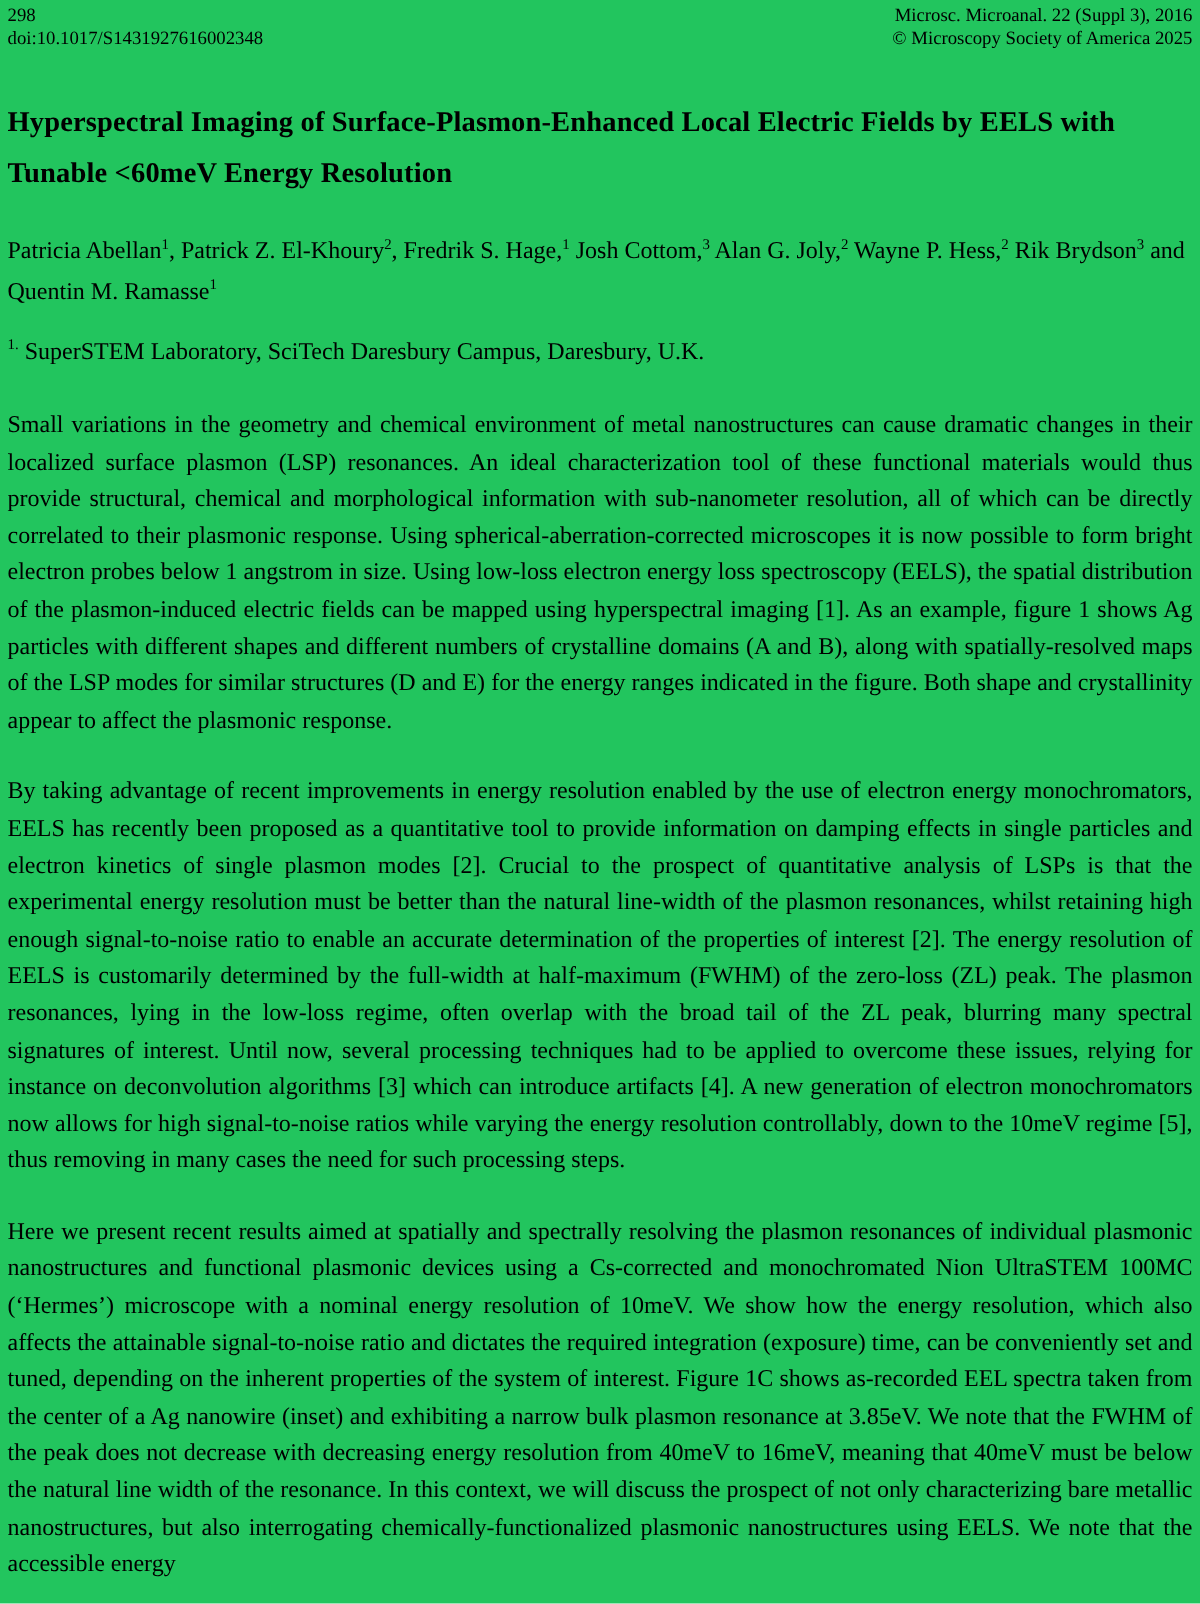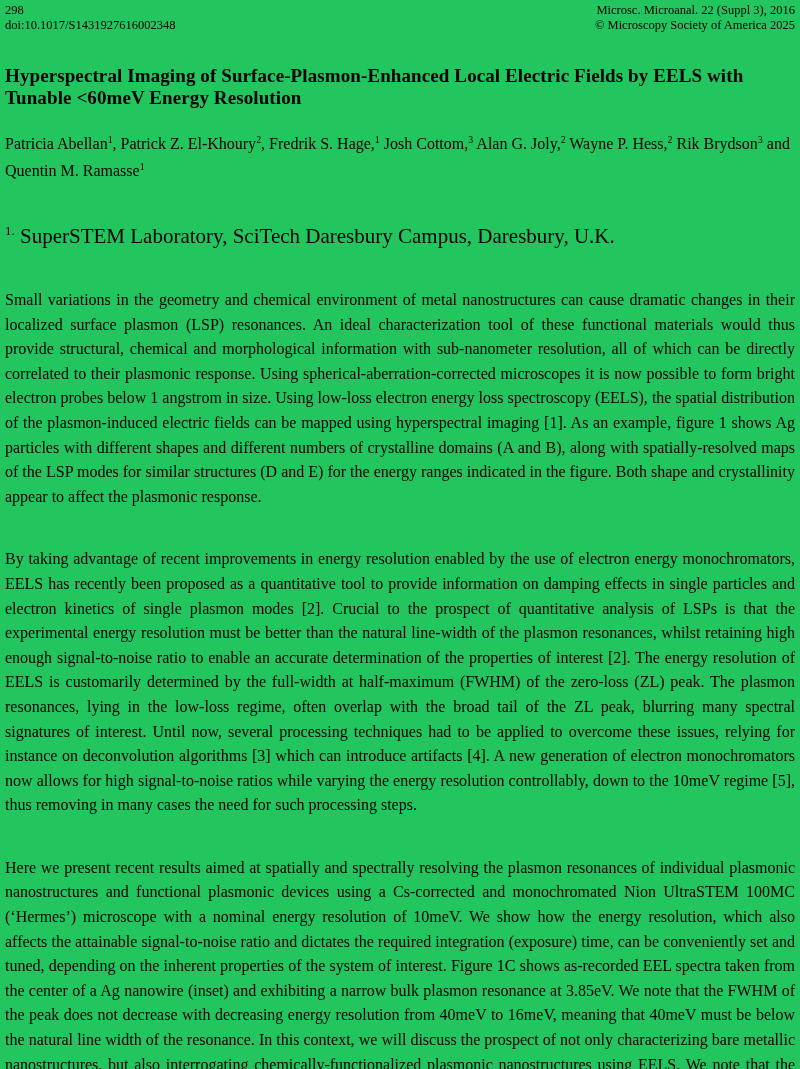--- a/index.html
+++ b/index.html
@@ -24,42 +24,42 @@
     align-items: flex-start;
     font-size: 12.5px;
     line-height: 1.2;
   }
   .header-left { text-align: left; }
   .header-right { text-align: right; }
   .paper-title {
     margin: 32px 0 0 0;
     font-size: 19px;
     font-weight: bold;
-    line-height: 22px;
+    line-height: 34px;
     letter-spacing: 0.1px;
   }
   .authors {
     margin: 21px 0 0 0;
     font-size: 16px;
     line-height: 27px;
   }
   .affiliations {
-    margin-top: 38px;
-    font-size: 21px;
+    margin-top: 13px;
+    font-size: 16px;
   }
   .affiliation {
     line-height: 28px;
   }
   sup {
     font-size: 62%;
     vertical-align: super;
     line-height: 0;
   }
   p.body-par {
-    margin: 38px 0 0 0;
+    margin: 23px 0 0 0;
     font-size: 16px;
     line-height: 24.6px;
     text-align: justify;
   }
 </style>
 </head>
 <body>
 
 <div class="page">
 

